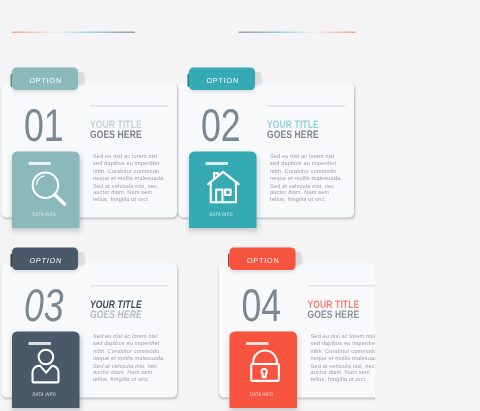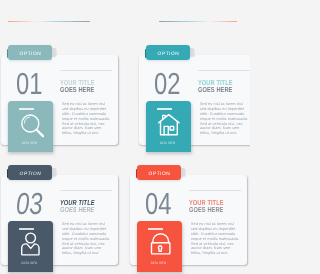--- a/index.html
+++ b/index.html
@@ -55,21 +55,21 @@
               <g fill="none" stroke="#fff" stroke-width="1.35" stroke-linecap="round">
                 <circle cx="22.3" cy="22.5" r="8.5"></circle>
                 <path d="M28.6 28.8 L35.0 35.1" stroke-width="2.3"></path>
                 <path d="M16.4 22.2 a6.0 6.0 0 0 1 5.0 -6.0" stroke-width="0.85"></path>
               </g>
             </svg></div>
           <div class="dinfo">DATA INFO</div>
         </div>
         <div class="para">Sed eu nisl ac lorem nisl sed dapibus eu imperdiet nibh. Curabitur commodo neque et mollis malesuada. Sed at vehicula nisi, nec auctor diam. Nam sem tellus, fringilla ut orci.</div>
       </div>
-      <div class="quad" style="left: 138px; top: 0px;">
+      <div class="quad" style="left: 118px; top: 0px;">
         <div class="card"></div>
         <div class="ribwrap">
           <div class="ribtab"></div>
           <div class="ribfold" style="background:#1b7f85"></div>
           <div class="ribbon" style="background:#35aab4"></div>
           <div class="riblabel">OPTION</div>
         </div>
         <div class="num">02</div>
         <div class="titleline"></div>
         <div class="title">
@@ -110,21 +110,21 @@
           <div class="ico"><svg viewBox="0 0 45.1 51.1" width="45.1" height="51.1">
               <g fill="none" stroke="#fff" stroke-width="1.4" stroke-linejoin="round" stroke-linecap="round">
                 <circle cx="22.6" cy="17.0" r="4.85"></circle>
                 <path d="M13.7 33.3 L13.7 27.0 a4.2 4.2 0 0 1 4.2 -4.1 L18.8 22.9 L22.75 27.4 L26.6 22.9 L26.9 22.9 a4.2 4.2 0 0 1 4.1 4.1 L31.0 33.3 a0.6 0.6 0 0 1 -0.6 0.6 L14.3 33.9 a0.6 0.6 0 0 1 -0.6 -0.6 Z"></path>
               </g>
             </svg></div>
           <div class="dinfo">DATA INFO</div>
         </div>
         <div class="para">Sed eu nisl ac lorem nisl sed dapibus eu imperdiet nibh. Curabitur commodo neque et mollis malesuada. Sed at vehicula nisi, nec auctor diam. Nam sem tellus, fringilla ut orci.</div>
       </div>
-      <div class="quad" style="left: 129px; top: 120px;">
+      <div class="quad" style="left: 145px; top: 120px;">
         <div class="card"></div>
         <div class="ribwrap">
           <div class="ribtab"></div>
           <div class="ribfold" style="background:#bd2f1c"></div>
           <div class="ribbon" style="background:#f75440"></div>
           <div class="riblabel">OPTION</div>
         </div>
         <div class="num">04</div>
         <div class="titleline"></div>
         <div class="title">

